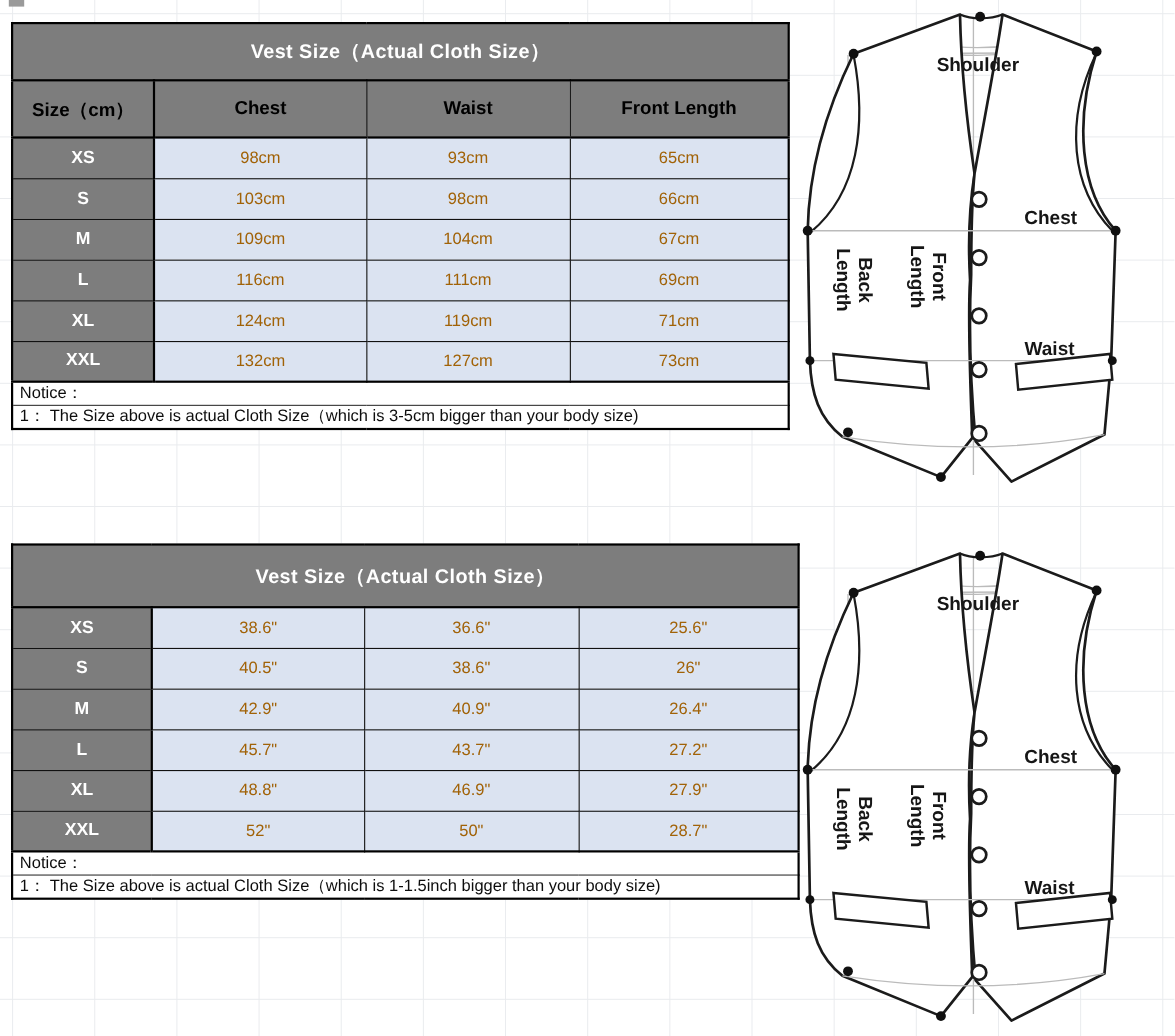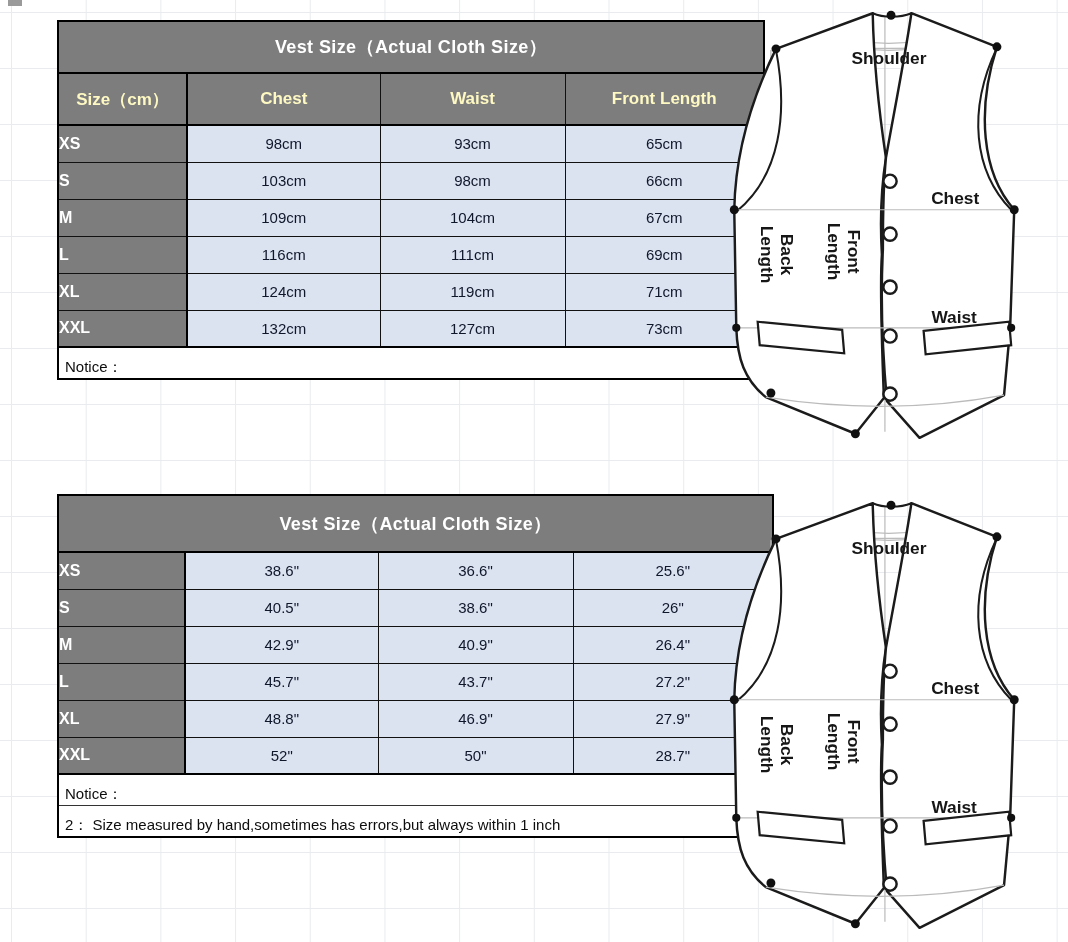--- a/index.html
+++ b/index.html
@@ -5,33 +5,33 @@
   html,body{margin:0;padding:0;background:#fff;}
   .canvas{position:relative;width:1068px;height:942px;background:#ffffff;
     font-family:"Liberation Sans",sans-serif;overflow:hidden;}
   .grid-bg{position:absolute;inset:0;
     background-image:linear-gradient(to right,#e9ebee 1px,transparent 1px),
                      linear-gradient(to bottom,#e9ebee 1px,transparent 1px);
     background-size:74.7px 56px;background-position:11px 12px;}
   .corner-tick{position:absolute;left:8px;top:0;width:14px;height:6px;background:#9a9a9a;}
 
   table.size-table{position:absolute;border-collapse:collapse;table-layout:fixed;
-    background:#fff;border:2px solid #000;margin-left:47px;}
+    background:#fff;border:2px solid #000;}
   .size-table th,.size-table td{border:1px solid #111;padding:0;vertical-align:middle;}
   .size-table .t-title th{background:#7d7d7d;color:#fff;font-size:18px;font-weight:700;
     height:50px;text-align:center;letter-spacing:.4px;border-bottom:2px solid #000;}
   .t-inch .t-title th{height:55px;}
-  .size-table .t-cols th{background:#7d7d7d;color:#fef9c3;font-size:17px;font-weight:700;
+  .size-table .t-cols th{background:#7d7d7d;color:#000000;font-size:17px;font-weight:700;
     height:50px;text-align:center;border-bottom:2px solid #000;}
   .size-table .t-cols th:first-child, .size-table tbody th{border-right:2px solid #000;}
   .size-table tbody tr{height:37px;}
-  .size-table tbody th{background:#7d7d7d;color:#fff;font-weight:700;font-size:16px;text-align:left;}
-  .size-table tbody td{background:#dbe3f1;color:#0f172a;font-size:15px;text-align:center;}
+  .size-table tbody th{background:#7d7d7d;color:#fff;font-weight:700;font-size:16px;text-align:center;}
+  .size-table tbody td{background:#dbe3f1;color:#a16207;font-size:15px;text-align:center;}
   .size-table tfoot td{background:#fff;color:#0d0d0d;font-size:15px;text-align:left;
-    height:18px;padding:10px 4px 1px 6px;border:1px solid #333;border-left:1px solid #000;border-right:1px solid #000;}
+    height:18px;padding:0 4px 1px 6px;border:1px solid #333;border-left:1px solid #000;border-right:1px solid #000;}
   .size-table tfoot tr:first-child td{border-top:2px solid #000;}
   .t-cm{left:10px;top:20px;width:706px;}
   .t-inch{left:10px;top:494px;width:715px;}
 
   svg.vest{position:absolute;width:338px;height:448px;}
   .vest-1{left:720px;top:0px;}
   .vest-2{left:720px;top:490px;}
   .vlabels text{font-family:"Liberation Sans",sans-serif;font-weight:700;font-size:17px;fill:#161616;}
 </style>
 </head>
@@ -94,20 +94,23 @@
           <th>XXL</th>
           <td>132cm</td>
           <td>127cm</td>
           <td>73cm</td>
         </tr>
     </tbody>
     <tfoot>
       <tr>
           <td colspan="4">Notice：</td>
         </tr>
+      <tr>
+          <td colspan="4">1： The Size above is actual Cloth Size（which is 3-5cm bigger than your body size)</td>
+        </tr>
     </tfoot>
   </table>
 
   <table class="size-table t-inch">
     <colgroup>
         <col style="width:127px">
         <col style="width:193px">
         <col style="width:195px">
         <col style="width:200px">
       </colgroup>
@@ -152,21 +155,21 @@
           <td>52"</td>
           <td>50"</td>
           <td>28.7"</td>
         </tr>
     </tbody>
     <tfoot>
       <tr>
           <td colspan="4">Notice：</td>
         </tr>
       <tr>
-          <td colspan="4">2： Size measured by hand,sometimes has errors,but always within 1 inch</td>
+          <td colspan="4">1： The Size above is actual Cloth Size（which is 1-1.5inch bigger than your body size)</td>
         </tr>
     </tfoot>
   </table>
 
   <svg class="vest vest-1" viewBox="0 0 332 440" preserveAspectRatio="none">
     <g stroke="#bbbbbb" stroke-width="1.2" fill="none">
       <path d="M125,39 Q166,46 206,39"></path>
       <path d="M125,46 Q166,53 206,46"></path>
       <line x1="55" y1="48" x2="272" y2="47"></line>
       <line x1="50" y1="49" x2="50" y2="386"></line>

